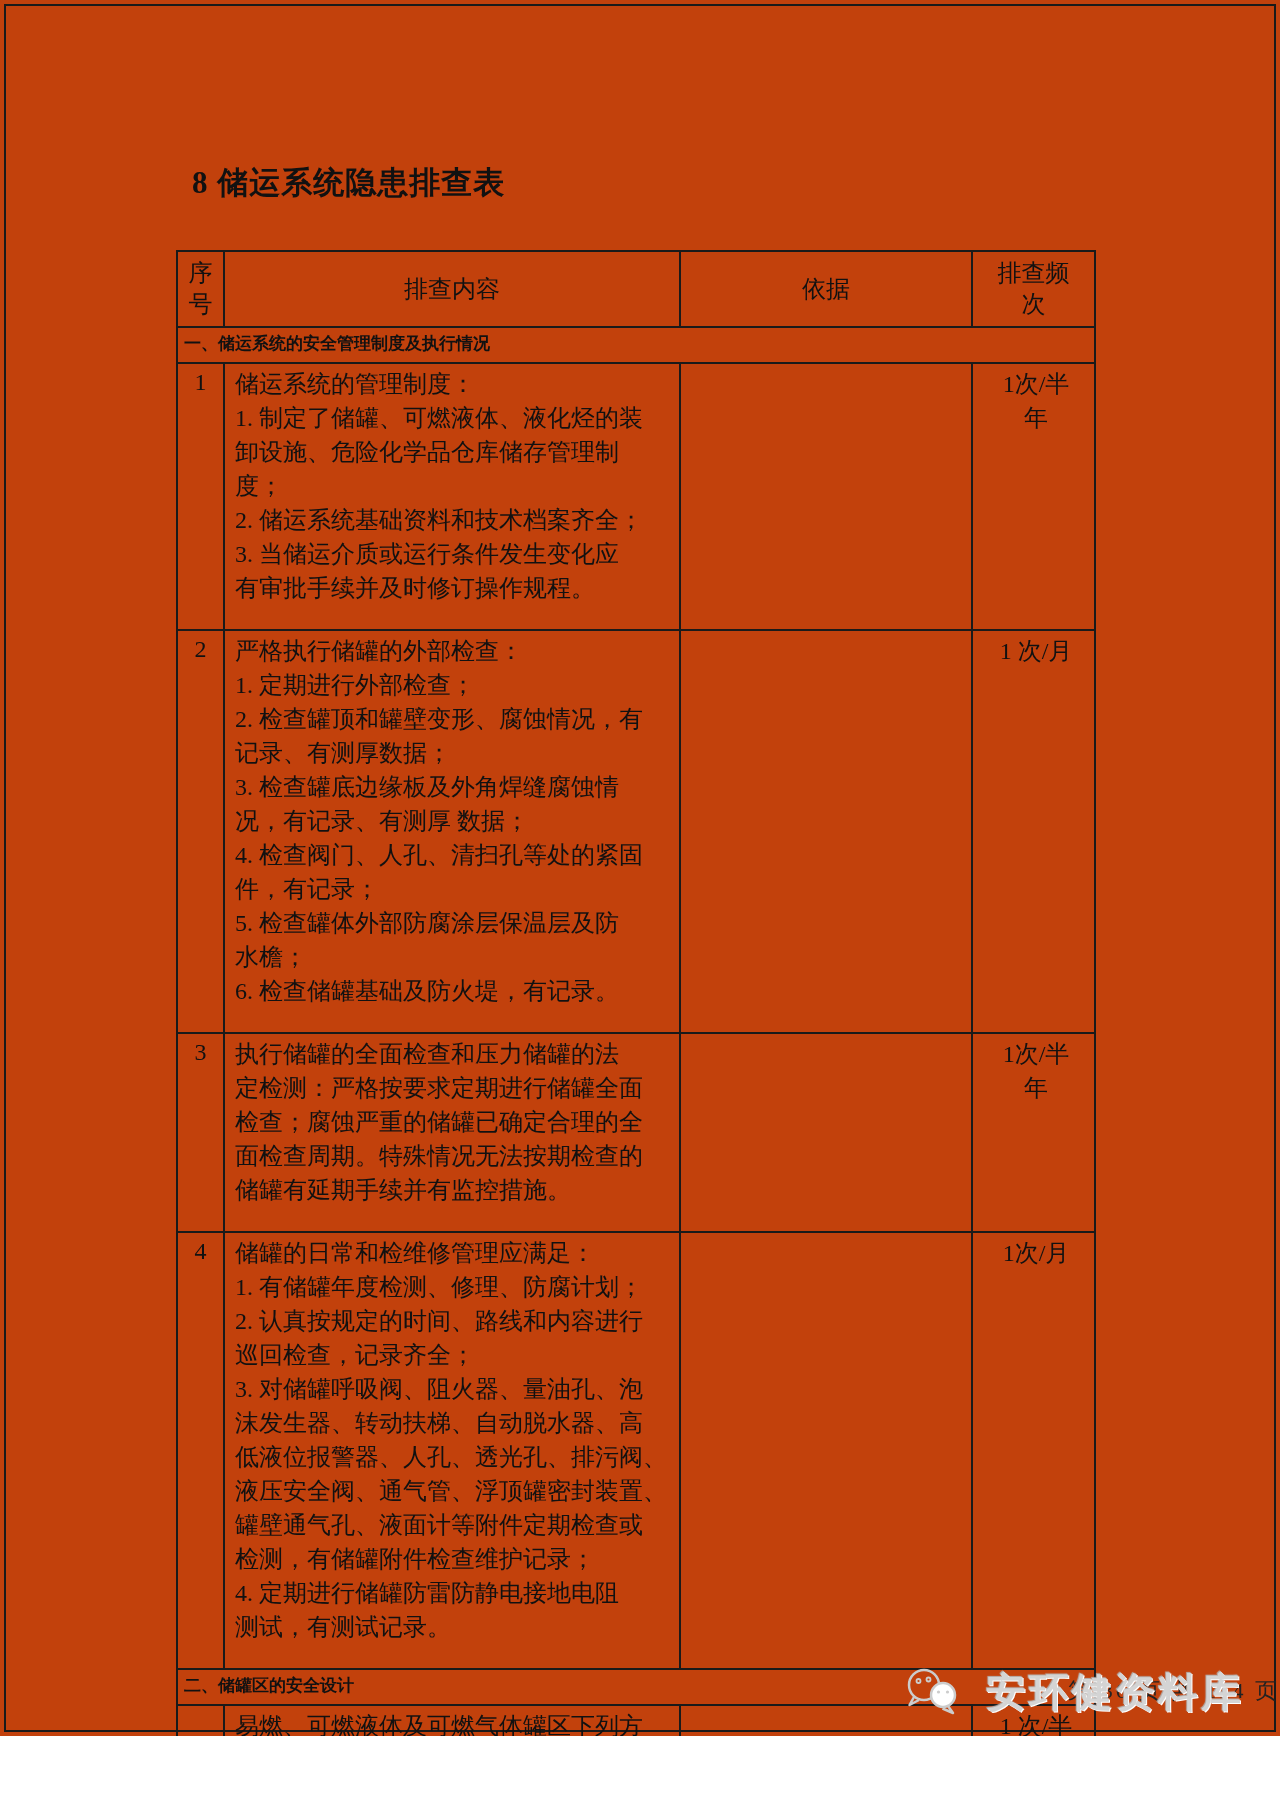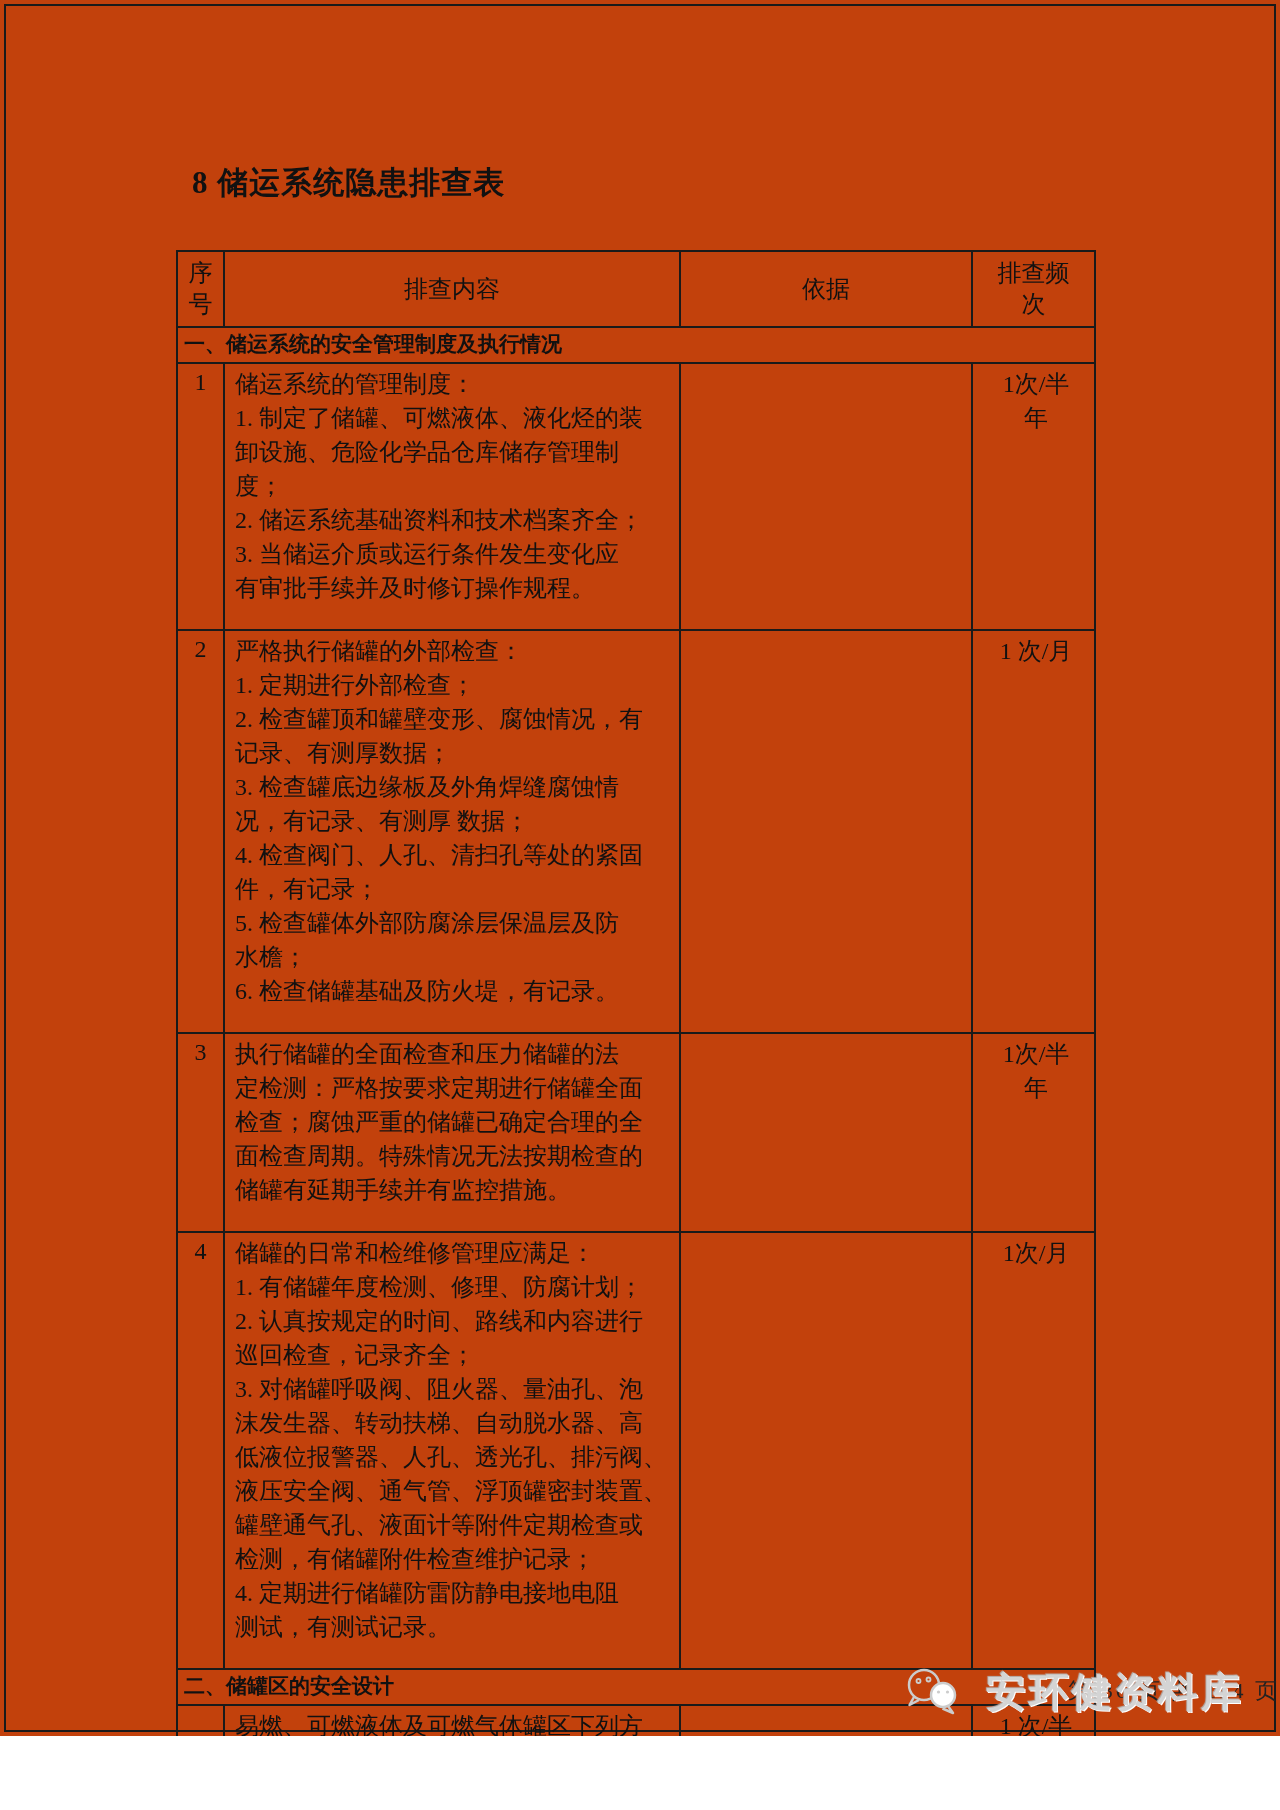--- a/index.html
+++ b/index.html
@@ -56,21 +56,21 @@
     height: 70px;
     font-weight: normal;
     text-align: center;
     vertical-align: middle;
     line-height: 31px;
     padding: 2px 2px;
   }
   td.section-row {
     font-family: "Liberation Sans", "DejaVu Sans", sans-serif;
     font-weight: bold;
-    font-size: 21px;
+    font-size: 17px;
     line-height: 30px;
     padding: 1px 8px 3px 6px;
     height: 30px;
     vertical-align: middle;
   }
   td.cell-no {
     text-align: center;
     vertical-align: middle;
     line-height: 32px;
     padding: 2px;

